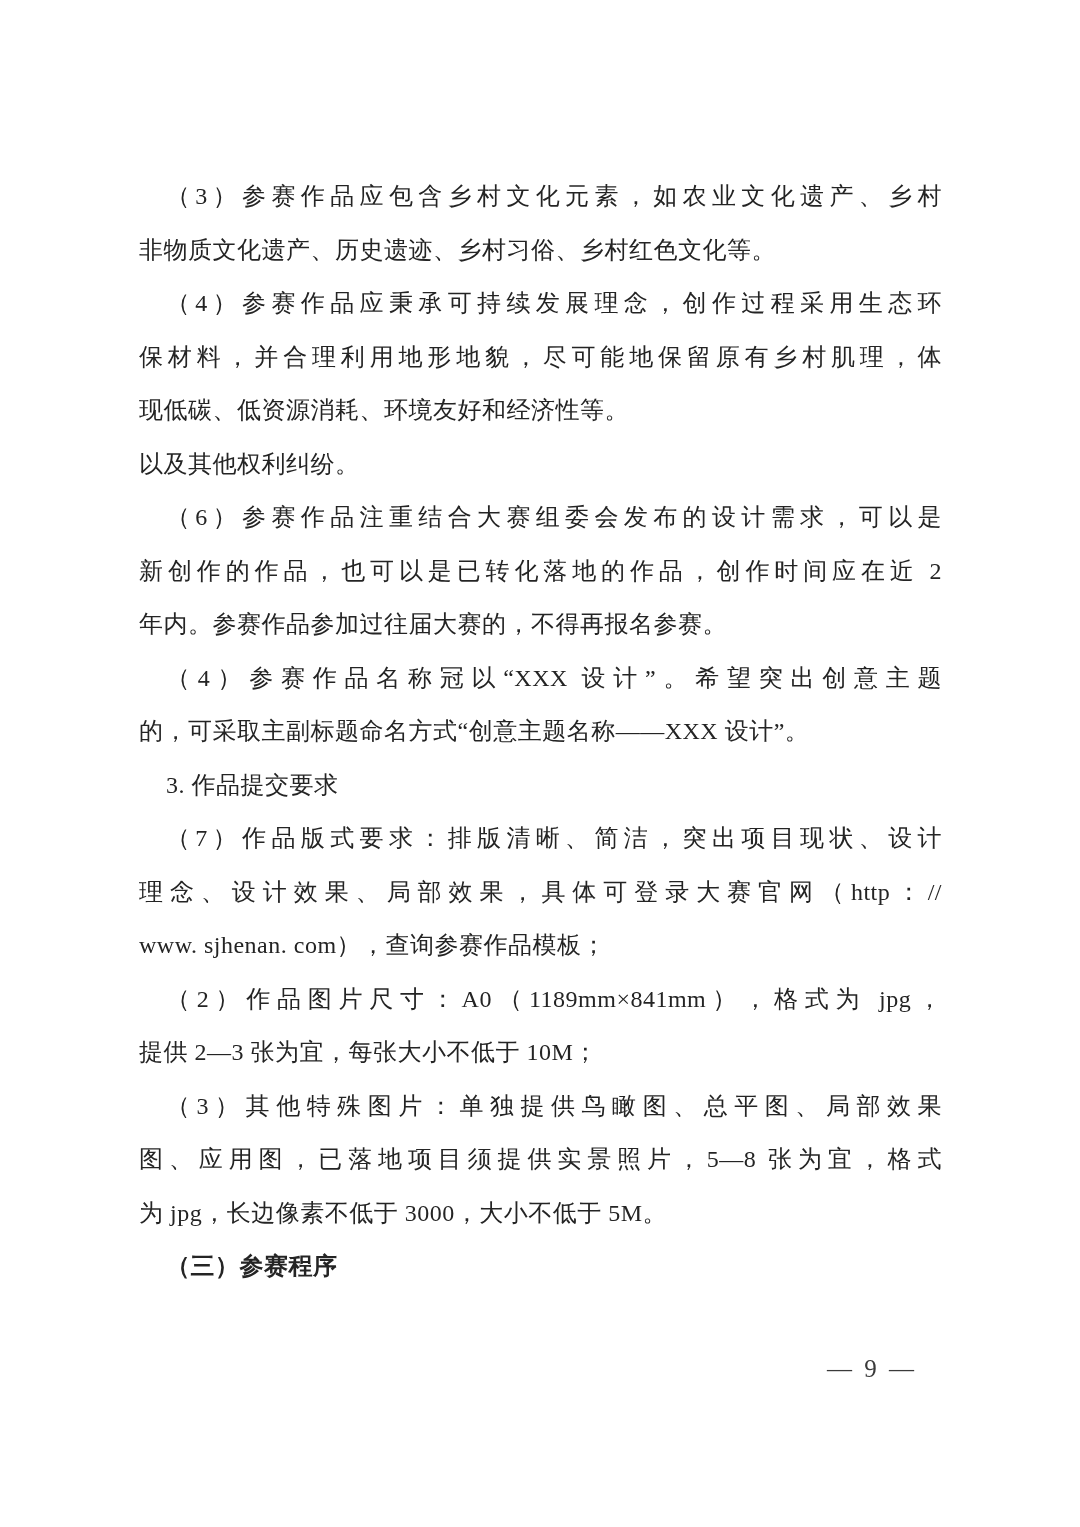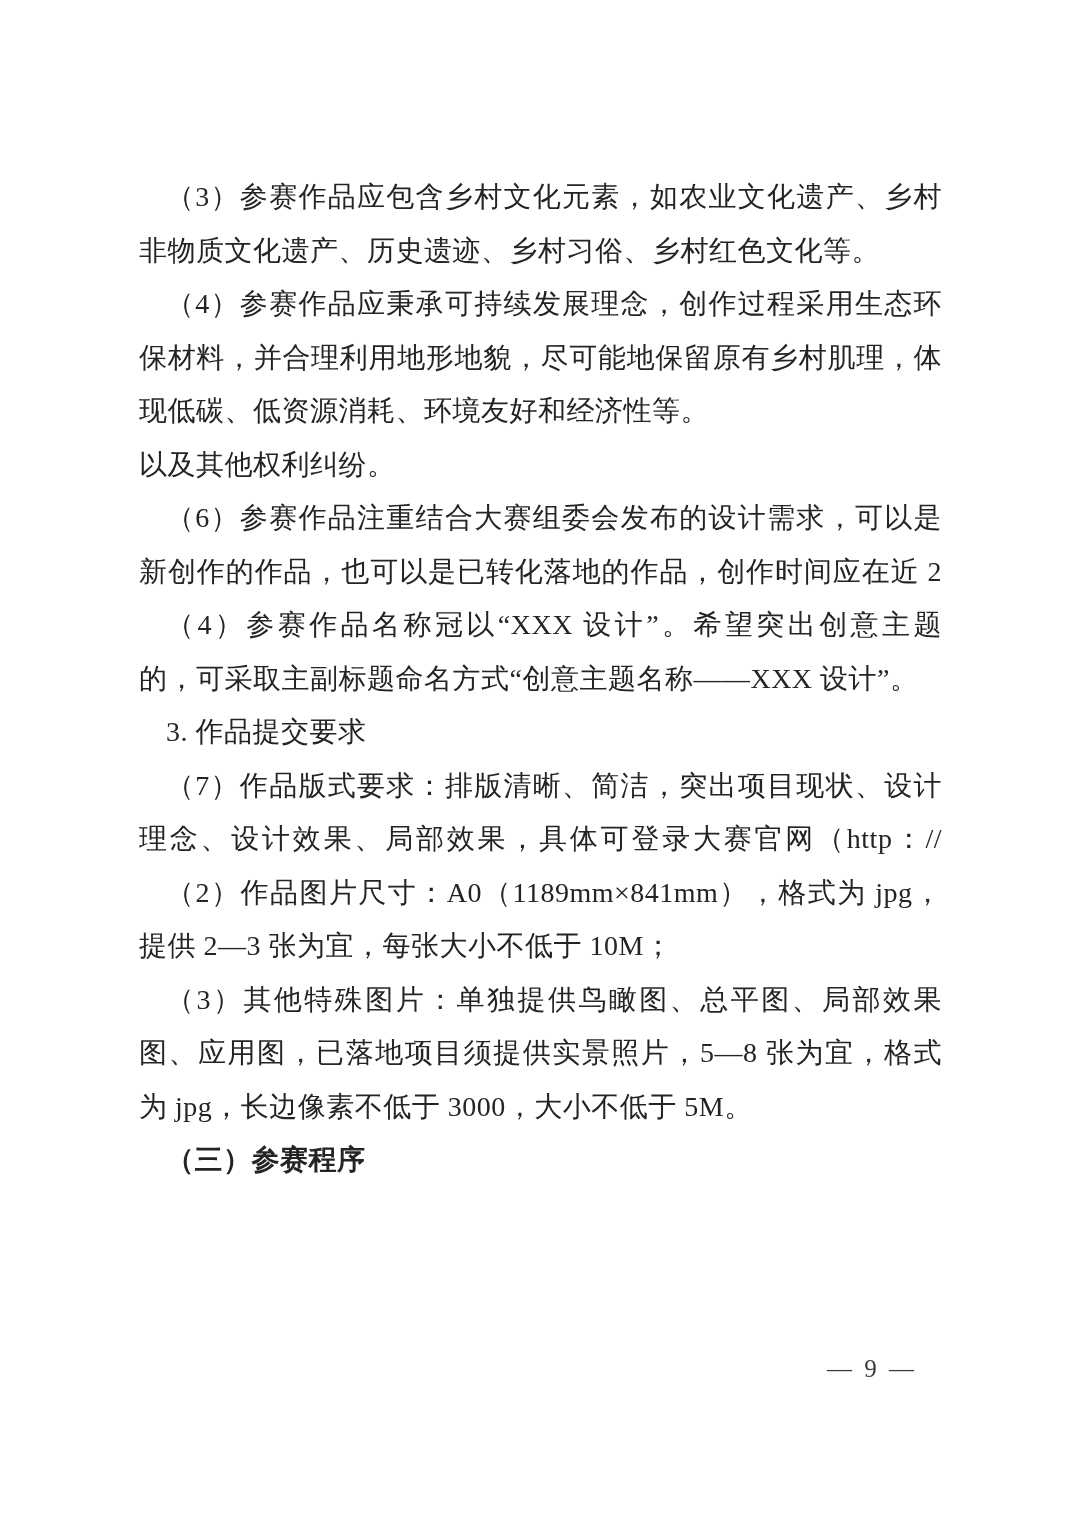--- a/index.html
+++ b/index.html
@@ -16,21 +16,21 @@
     color: #242424;
     overflow: hidden;
   }
   .content {
     position: absolute;
     left: 139px;
     top: 170px;
     width: 803px;
   }
   .line {
-    font-size: 28px;
+    font-size: 24px;
     height: 53.5px;
     line-height: 53.5px;
     text-align: justify;
     text-align-last: justify;
     white-space: normal;
     letter-spacing: 0.5px;
   }
   .line.end {
     text-align: left;
     text-align-last: left;
@@ -56,25 +56,27 @@
 <div class="page">
   <div class="content">
     <div class="line ind">（3）参赛作品应包含乡村文化元素，如农业文化遗产、乡村</div>
     <div class="line end">非物质文化遗产、历史遗迹、乡村习俗、乡村红色文化等。</div>
     <div class="line ind">（4）参赛作品应秉承可持续发展理念，创作过程采用生态环</div>
     <div class="line">保材料，并合理利用地形地貌，尽可能地保留原有乡村肌理，体</div>
     <div class="line end">现低碳、低资源消耗、环境友好和经济性等。</div>
     <div class="line end">以及其他权利纠纷。</div>
     <div class="line ind">（6）参赛作品注重结合大赛组委会发布的设计需求，可以是</div>
     <div class="line">新创作的作品，也可以是已转化落地的作品，创作时间应在近 2</div>
+    <div class="line end">年内。参赛作品参加过往届大赛的，不得再报名参赛。</div>
     <div class="line ind">（4）参赛作品名称冠以“XXX 设计”。希望突出创意主题</div>
     <div class="line end">的，可采取主副标题命名方式“创意主题名称——XXX 设计”。</div>
     <div class="line ind end">3. 作品提交要求</div>
     <div class="line ind">（7）作品版式要求：排版清晰、简洁，突出项目现状、设计</div>
     <div class="line">理念、设计效果、局部效果，具体可登录大赛官网（http：//</div>
+    <div class="line end">www. sjhenan. com），查询参赛作品模板；</div>
     <div class="line ind">（2）作品图片尺寸：A0（1189mm×841mm），格式为 jpg，</div>
     <div class="line end">提供 2—3 张为宜，每张大小不低于 10M；</div>
     <div class="line ind">（3）其他特殊图片：单独提供鸟瞰图、总平图、局部效果</div>
     <div class="line">图、应用图，已落地项目须提供实景照片，5—8 张为宜，格式</div>
     <div class="line end">为 jpg，长边像素不低于 3000，大小不低于 5M。</div>
     <div class="line ind end bold">（三）参赛程序</div>
   </div>
   <div class="footer">— 9 —</div>
 </div>
 

